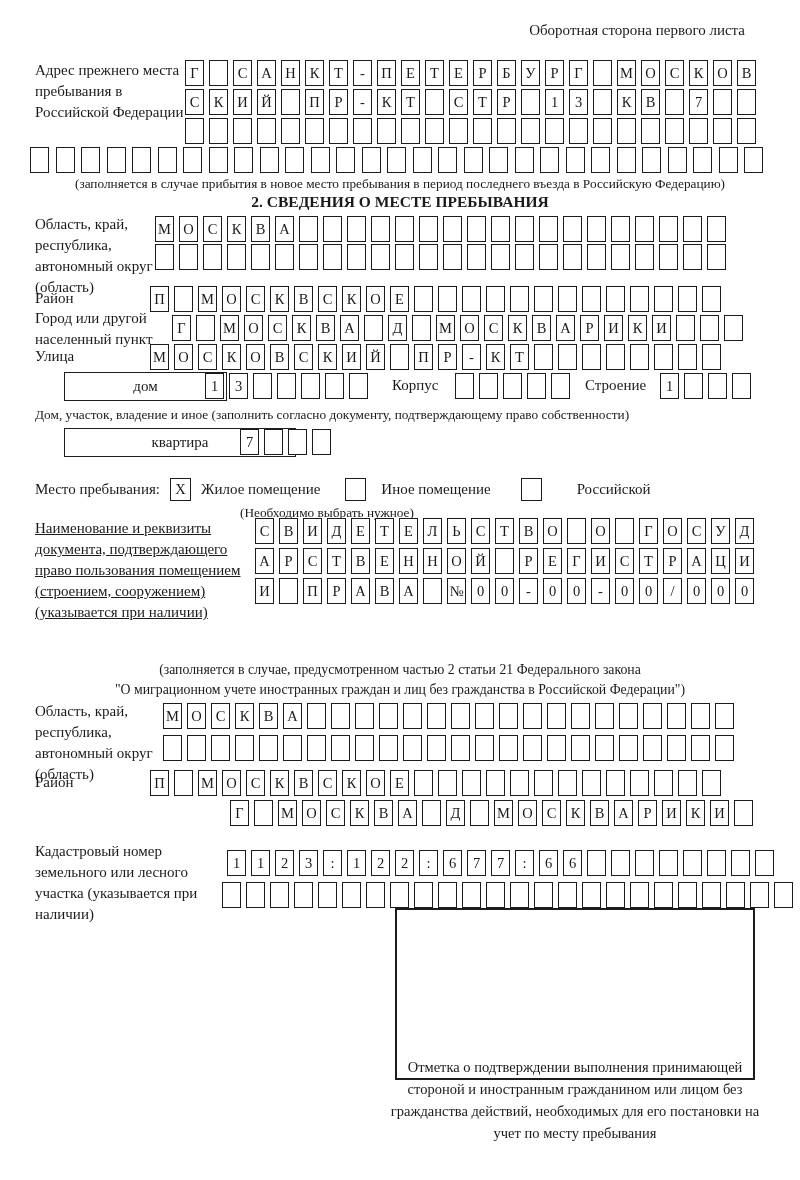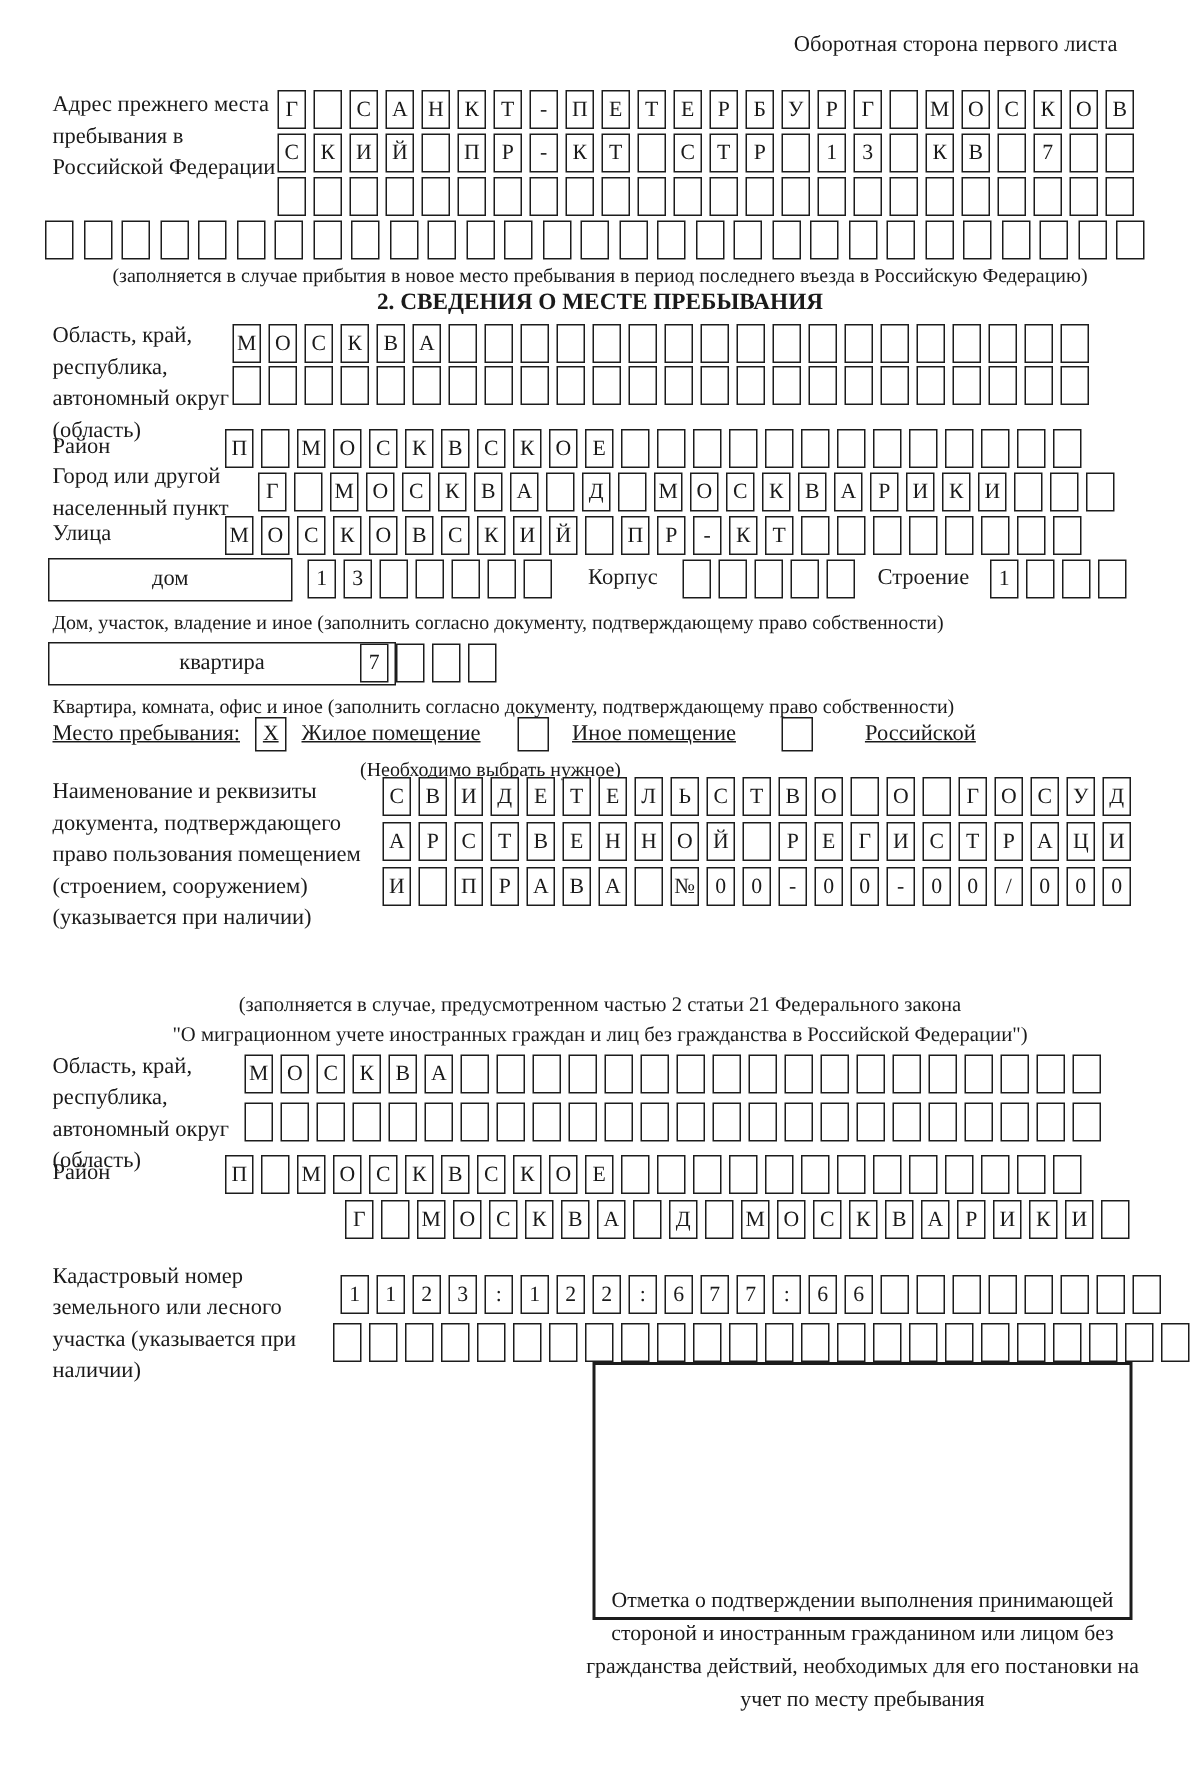--- a/index.html
+++ b/index.html
@@ -10,21 +10,21 @@
   }
   .abs{position:absolute;}
   .cellrow{position:absolute;display:flex;gap:5px;}
   .cell{
     box-sizing:border-box;width:19px;height:26px;border:1.5px solid #1c1c1c;
     display:flex;align-items:center;justify-content:center;
     font-size:14.5px;line-height:1;background:#fff;flex:0 0 auto;
   }
   .widebox{
     box-sizing:border-box;position:absolute;height:29px;border:1.5px solid #1c1c1c;
-    display:flex;align-items:center;justify-content:center;font-size:15px;background:#fff;
+    display:flex;align-items:center;justify-content:center;font-size:15px;background:#fff;margin-left:32px;
   }
   .checkbox{
     box-sizing:border-box;width:21px;height:23px;border:1.5px solid #1c1c1c;
     display:flex;align-items:center;justify-content:center;font-size:14.5px;background:#fff;flex:0 0 auto;
   }
   .label{position:absolute;line-height:21px;}
   .caption{position:absolute;font-size:13.3px;line-height:19px;}
   .title{position:absolute;width:800px;text-align:center;font-weight:bold;font-size:15.5px;}
   .centered{width:800px;text-align:center;}
   .stamp-box{position:absolute;border:2px solid #1c1c1c;background:#fff;box-sizing:border-box;}
@@ -316,34 +316,33 @@
     </div>
   <div class="caption" style="left:35px;top:405px;">Дом, участок, владение и иное (заполнить согласно документу, подтверждающему право собственности)</div>
 
   <div class="widebox" style="left:32px;top:428px;width:232px;">квартира</div>
   <div class="cellrow" style="left:240px;top:429px;">
       <div class="cell">7</div>
       <div class="cell"></div>
       <div class="cell"></div>
       <div class="cell"></div>
     </div>
-  <div class="caption" style="left:35px;top:461px;">Квартира, комната, офис и иное (заполнить согласно документу, подтверждающему право собственности)</div>
-
-  <div class="stayrow" style="left:35px;top:478px;text-decoration:underline;">
+
+  <div class="stayrow" style="left:35px;top:478px;">
     <span>Место пребывания:</span>
     <span class="checkbox" style="margin-left:10px;">X</span>
     <span style="margin-left:10px;">Жилое помещение</span>
     <span class="checkbox" style="margin-left:25px;"></span>
     <span style="margin-left:15px;">Иное помещение</span>
     <span class="checkbox" style="margin-left:30px;"></span>
     <span style="margin-left:35px;">Российской</span>
   </div>
   <div class="caption" style="left:240px;top:503px;">(Необходимо выбрать нужное)</div>
 
-  <div class="label" style="left:35px;top:518px;width:215px;">Наименование и реквизиты документа, подтверждающего право пользования помещением (строением, сооружением) (указывается при наличии)</div>
+  <div class="label" style="left:35px;top:518px;width:215px;text-decoration:underline;">Наименование и реквизиты документа, подтверждающего право пользования помещением (строением, сооружением) (указывается при наличии)</div>
   <div class="cellrow" style="left:255px;top:518px;">
       <div class="cell">С</div>
       <div class="cell">В</div>
       <div class="cell">И</div>
       <div class="cell">Д</div>
       <div class="cell">Е</div>
       <div class="cell">Т</div>
       <div class="cell">Е</div>
       <div class="cell">Л</div>
       <div class="cell">Ь</div>

